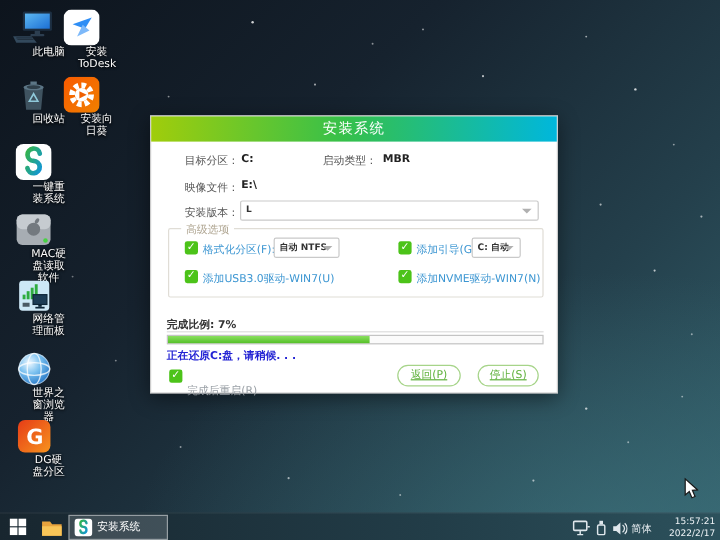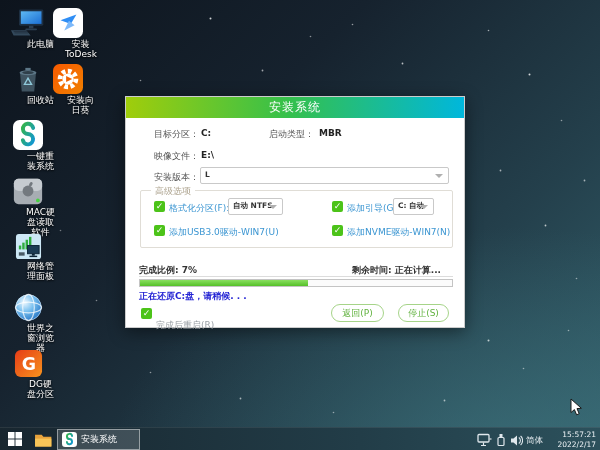--- a/index.html
+++ b/index.html
@@ -49,21 +49,21 @@
     font-size:9px; color:#afa591; }
   .checkbox { position:absolute; width:11px; height:11px; background:#4cc319; border-radius:2px;
     color:#fff; font-size:9px; line-height:11px; text-align:center; cursor:pointer; }
   .cb-label { position:absolute; font-size:9px; color:#3c96d2; white-space:nowrap; }
   .sep { position:absolute; left:13px; width:314px; height:1px; background:#dcdcdc; }
   .progress-track { position:absolute; left:13px; top:182px; width:314px; height:8px;
     background:#fbfbfb; border:1px solid #c4c4c4; }
   .progress-fill { height:100%; background:linear-gradient(#8adf60,#55c028); }
   .status-text { position:absolute; left:13px; top:193px; font-size:9px; font-weight:bold; color:#2424d4; }
   .pill-btn { position:absolute; top:207px; height:18px; background:#fff; border:1px solid #a6d489;
-    border-radius:9px; color:#5fb13c; font-size:9px; text-align:center; line-height:16px; cursor:pointer; }
+    border-radius:9px; color:#5fb13c; font-size:9px; text-align:center; line-height:16px; cursor:pointer;text-decoration:underline; }
 
   
   .taskbar { position:absolute; left:0; bottom:0; width:600px; height:23px;
     background:linear-gradient(90deg,#18262f 0%, #223d48 60%, #2c515c 100%);
     border-top:1px solid rgba(255,255,255,.08); }
   .tb-btn { position:absolute; top:0; height:22px; display:flex; align-items:center; justify-content:center; cursor:pointer; }
   .task-btn { position:absolute; left:57px; top:1px; width:83px; height:21px;
     background:rgba(255,255,255,.16); border:1px solid rgba(255,255,255,.45);
     display:flex; align-items:center; gap:4px; padding-left:4px; cursor:pointer; }
   .task-label { color:#fff; font-size:9px; }
@@ -259,21 +259,20 @@
     </div>
 
     <span class="checkbox" style="left:13px;top:34px"><span>✓</span></span>
     <span class="cb-label" style="left:28px;top:35px">添加USB3.0驱动-WIN7(U)</span>
 
     <span class="checkbox" style="left:191px;top:34px"><span>✓</span></span>
     <span class="cb-label" style="left:206px;top:35px">添加NVME驱动-WIN7(N)</span>
   </div>
 
   <span class="dlg-label" style="left:13px;top:167px;color:#333;font-weight:bold">完成比例: 7%</span>
-  <span class="dlg-label" style="left:226px;top:167px;color:#333;font-weight:bold">剩余时间: 正在计算...</span>
 
   <div class="sep" style="top:179px"></div>
   <div class="progress-track">
     <div class="progress-fill" style="width: 54%;"></div>
   </div>
 
   <div class="status-text">正在还原C:盘，请稍候. . .</div>
 
   <span class="checkbox" style="left:15px;top:211px"><span>✓</span></span>
   <span class="dlg-label" style="left:30px;top:222px;color:#9aa0a6">完成后重启(R)</span>

